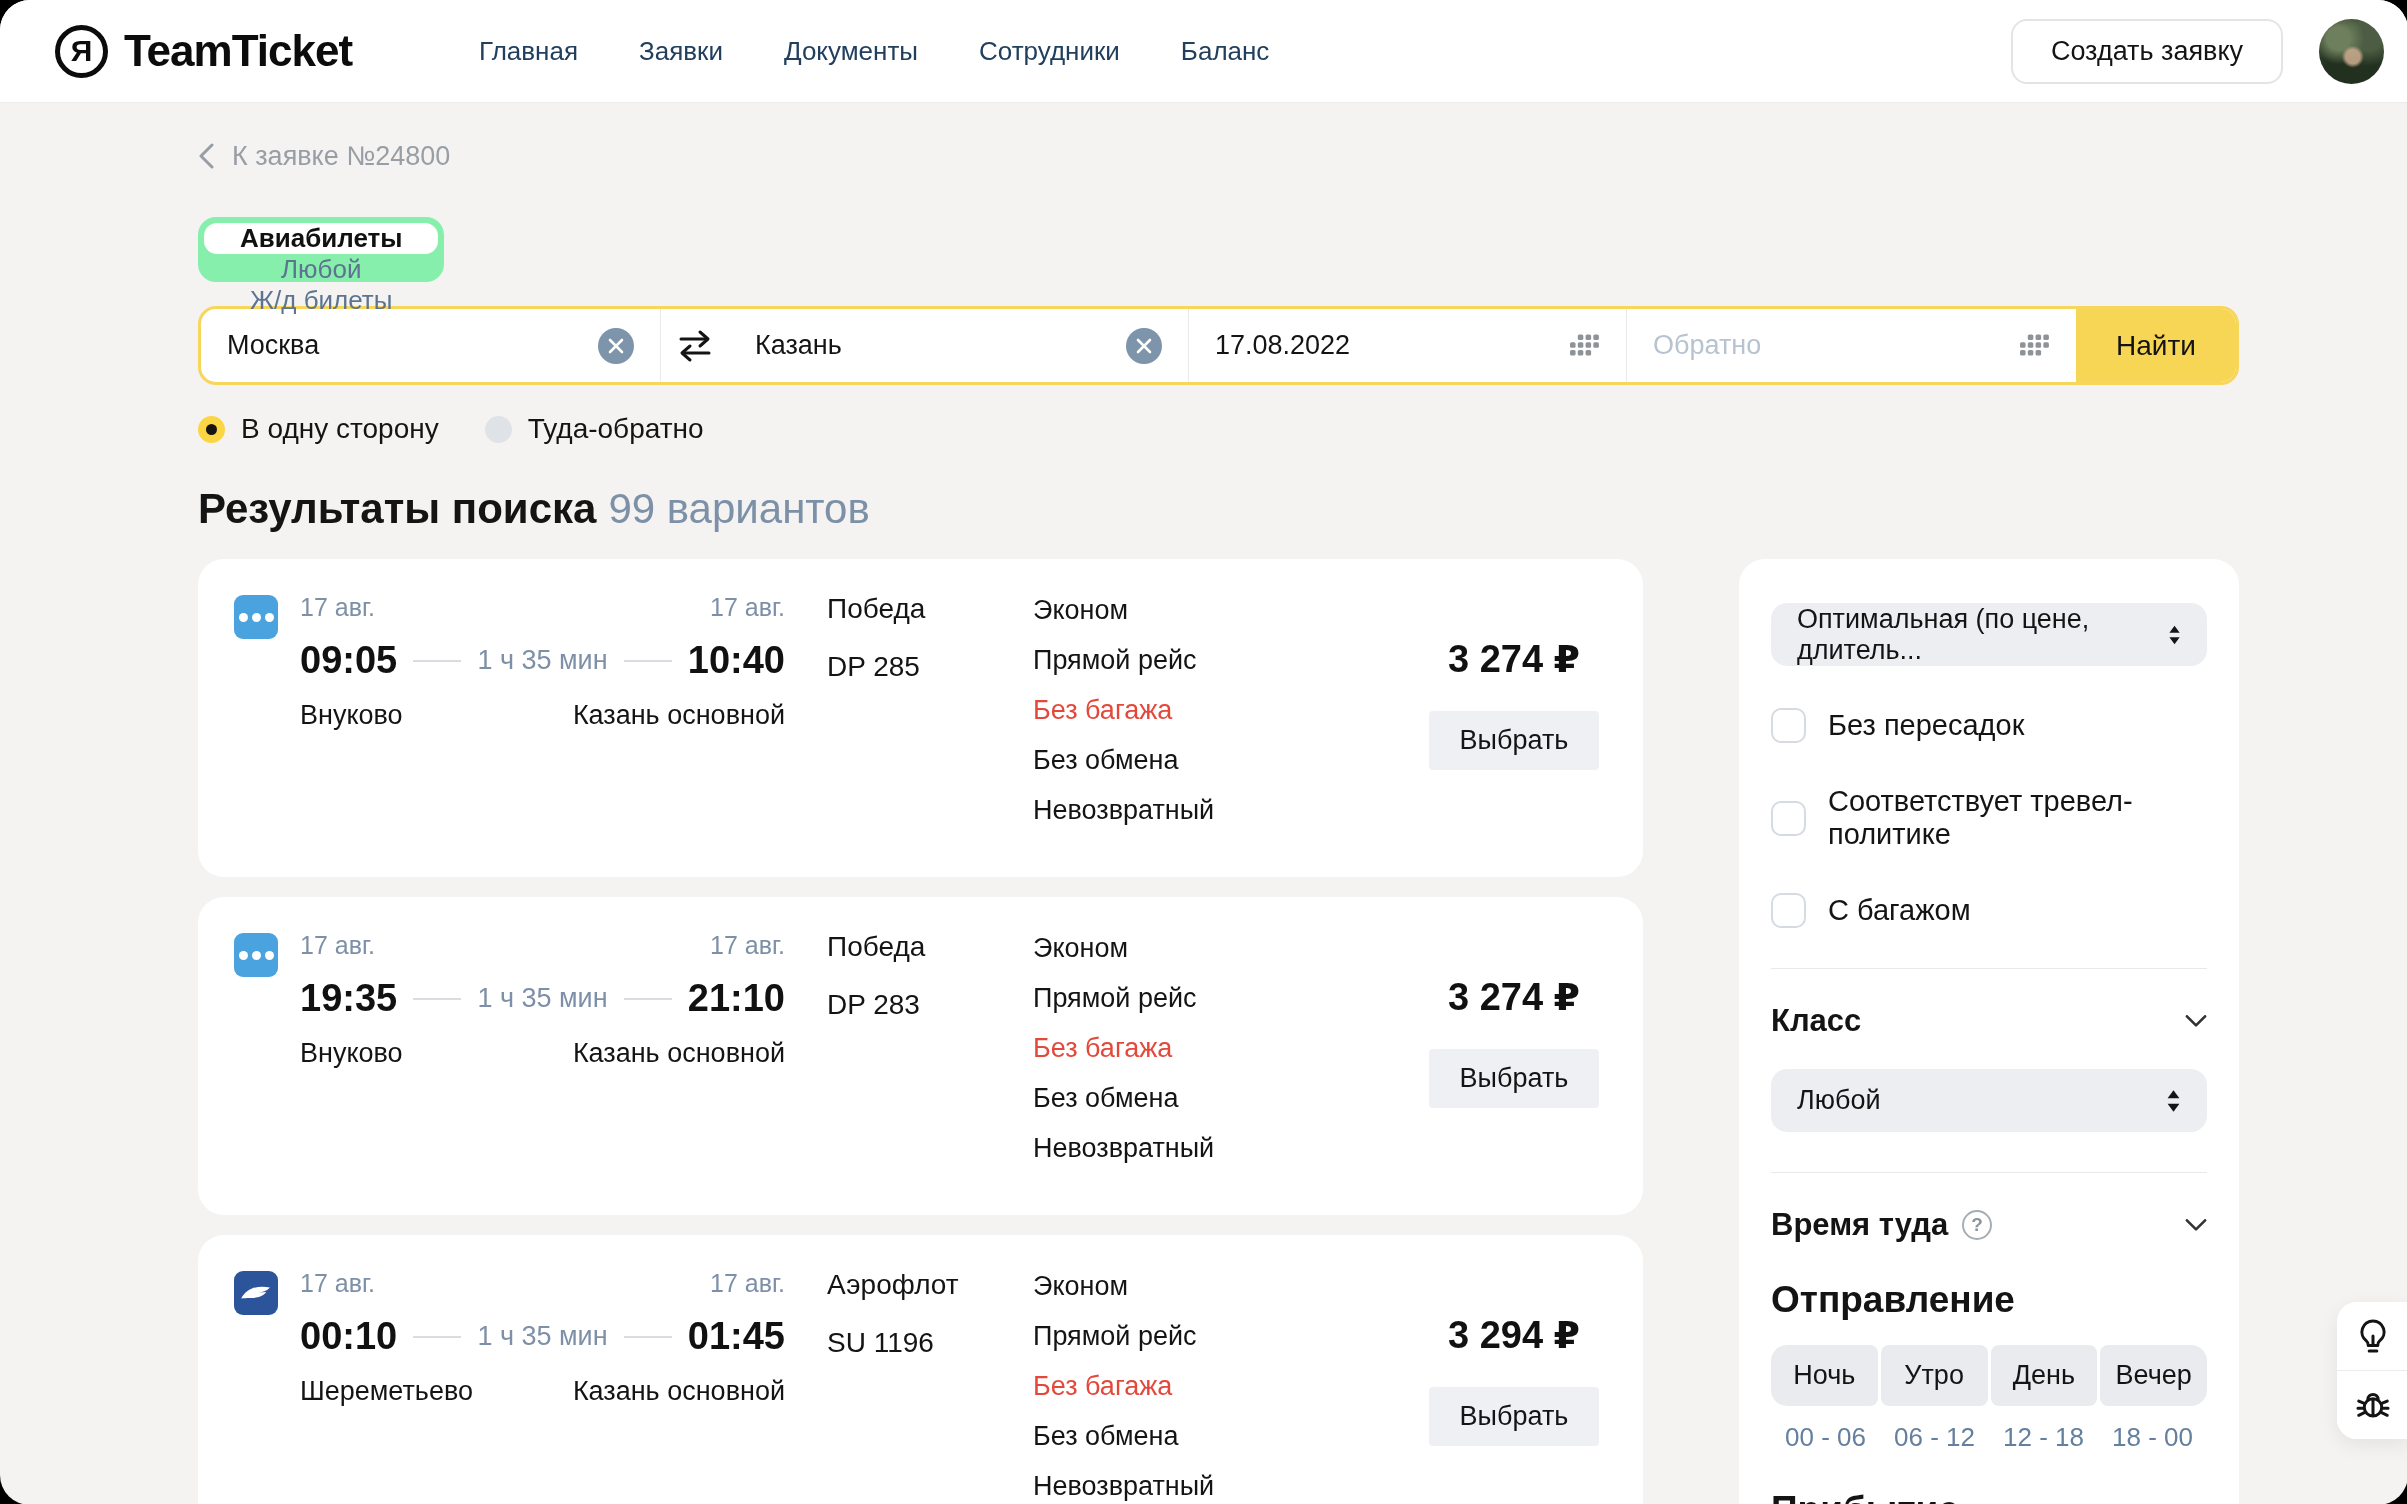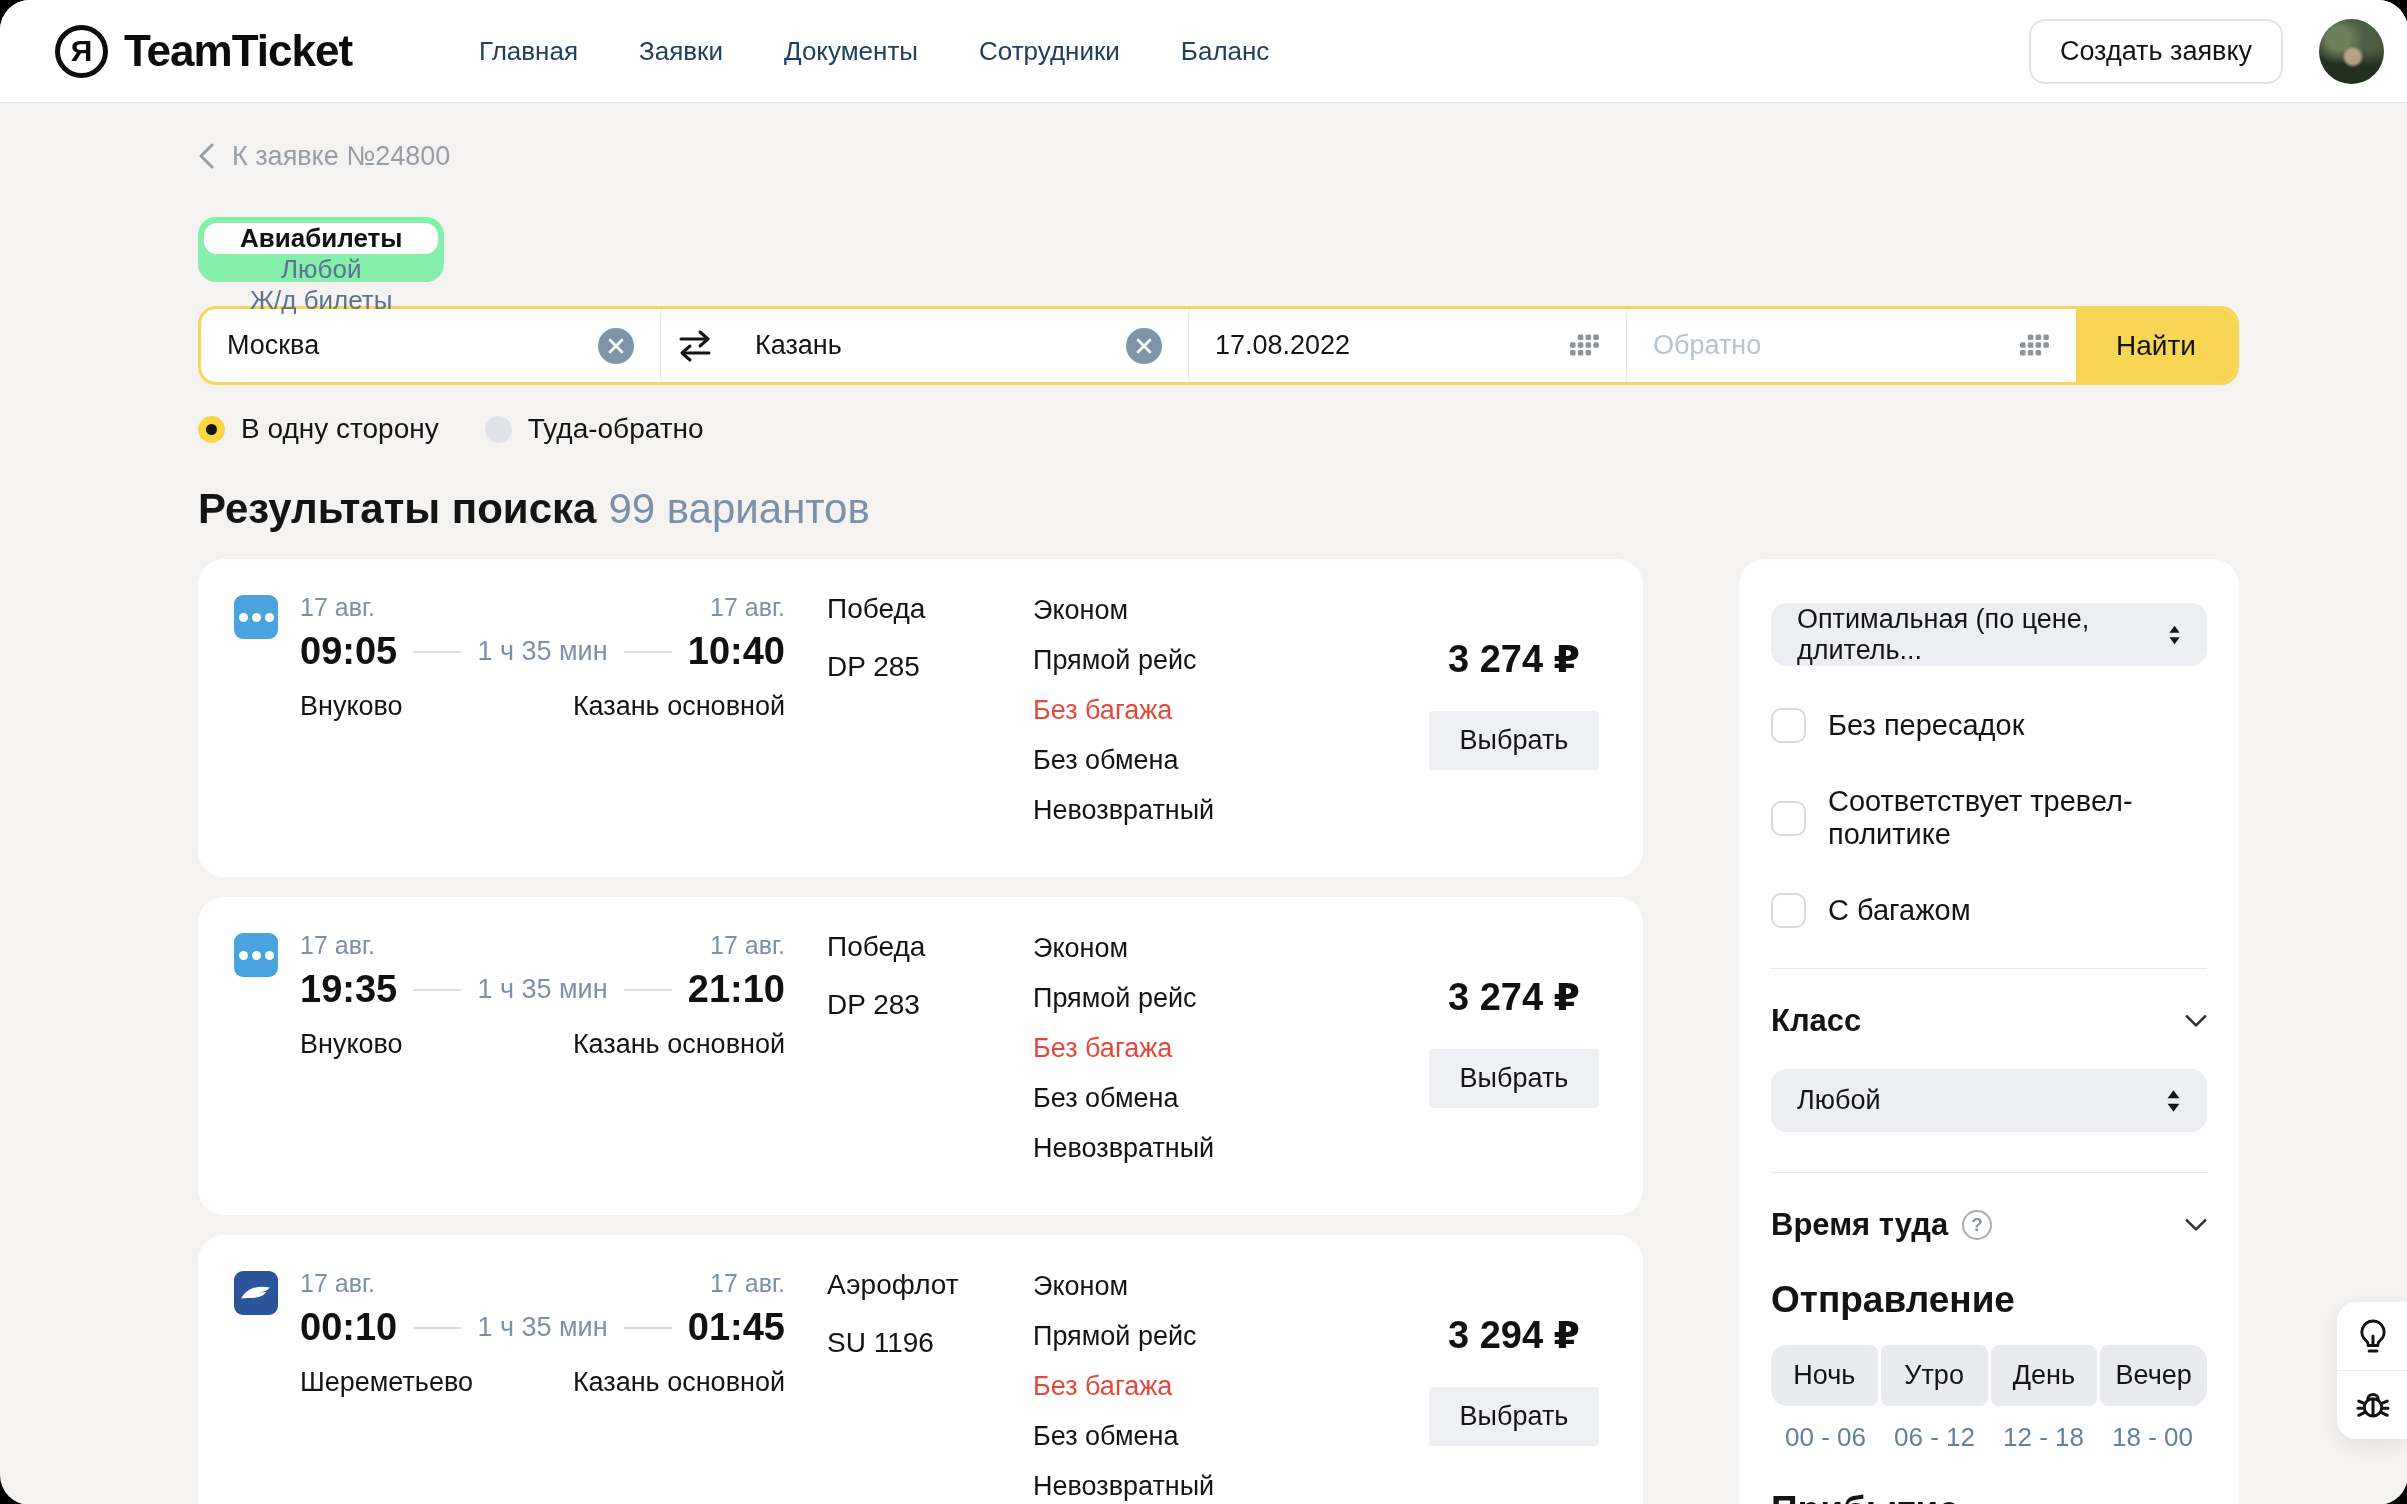--- a/index.html
+++ b/index.html
@@ -12,21 +12,21 @@
   header { height:103px; background:#fff; border-bottom:1px solid #ececec;
            display:flex; align-items:center; padding:0 24px 0 55px; }
   .logo { display:flex; align-items:center; gap:16px; cursor:pointer; }
   .logo-circle { width:53px; height:53px; border:5px solid #0c0c0c; border-radius:50%;
                  display:flex; align-items:center; justify-content:center;
                  font-size:30px; font-weight:700; color:#0c0c0c; }
   .logo-text { font-size:44px; font-weight:600; letter-spacing:-1px; color:#0c0c0c; }
   nav { display:flex; gap:61px; margin-left:127px; }
   nav a { font-size:26px; font-weight:500; color:#22405e; text-decoration:none; cursor:pointer; }
   .header-right { margin-left:auto; display:flex; align-items:center; gap:36px; }
-  .create-btn { height:65px; padding:0 29px; background:#fff; border:2px solid #e4e4e4;
+  .create-btn { height:65px; padding:0 38px; background:#fff; border:2px solid #e4e4e4;
                 border-radius:16px; font-size:27px; font-weight:500; color:#141414;
                 font-family:inherit; cursor:pointer; }
   .avatar { width:65px; height:65px; border-radius:50%; cursor:pointer;
      background:
        radial-gradient(circle at 52% 58%, rgba(198,168,138,.9) 0 14%, rgba(198,168,138,0) 22%),
        radial-gradient(circle at 30% 30%, #6d7f5c 0 18%, rgba(109,127,92,0) 40%),
        radial-gradient(circle at 75% 25%, #4c5d43 0 22%, rgba(76,93,67,0) 45%),
        radial-gradient(circle at 50% 80%, #22301f 0 40%, #2f3d2a 70%, #3a4a33 100%); }
 
   
@@ -80,21 +80,21 @@
   .airline-icon .dots { display:none; gap:4px; }
   .airline-icon .dots i { width:9px; height:9px; border-radius:50%; background:#fff; }
   .airline-icon svg { display:none; }
   .airline-icon.pobeda { background:#4aa3df; }
   .airline-icon.pobeda .dots { display:flex; }
   .airline-icon.aeroflot { background:#2b549a; }
   .airline-icon.aeroflot svg { display:block; }
 
   .flight-block { width:485px; flex:none; }
   .row-dates { display:flex; justify-content:space-between; font-size:25px; color:#7d90a8; }
-  .row-times { display:flex; align-items:center; margin-top:8px; }
+  .row-times { display:flex; align-items:center; margin-top:17px; }
   .time { font-size:38px; font-weight:700; color:#111; }
   .dur-line { flex:1; height:2px; background:#d9dde2; margin:0 16px; }
   .duration { font-size:27px; color:#7d90a8; white-space:nowrap; }
   .row-airports { display:flex; justify-content:space-between; margin-top:18px;
                   font-size:27px; color:#141414; }
 
   .airline-col { margin-left:42px; width:206px; flex:none; }
   .airline-name { font-size:28px; color:#141414; }
   .flight-no { font-size:28px; color:#141414; margin-top:26px; }
 

